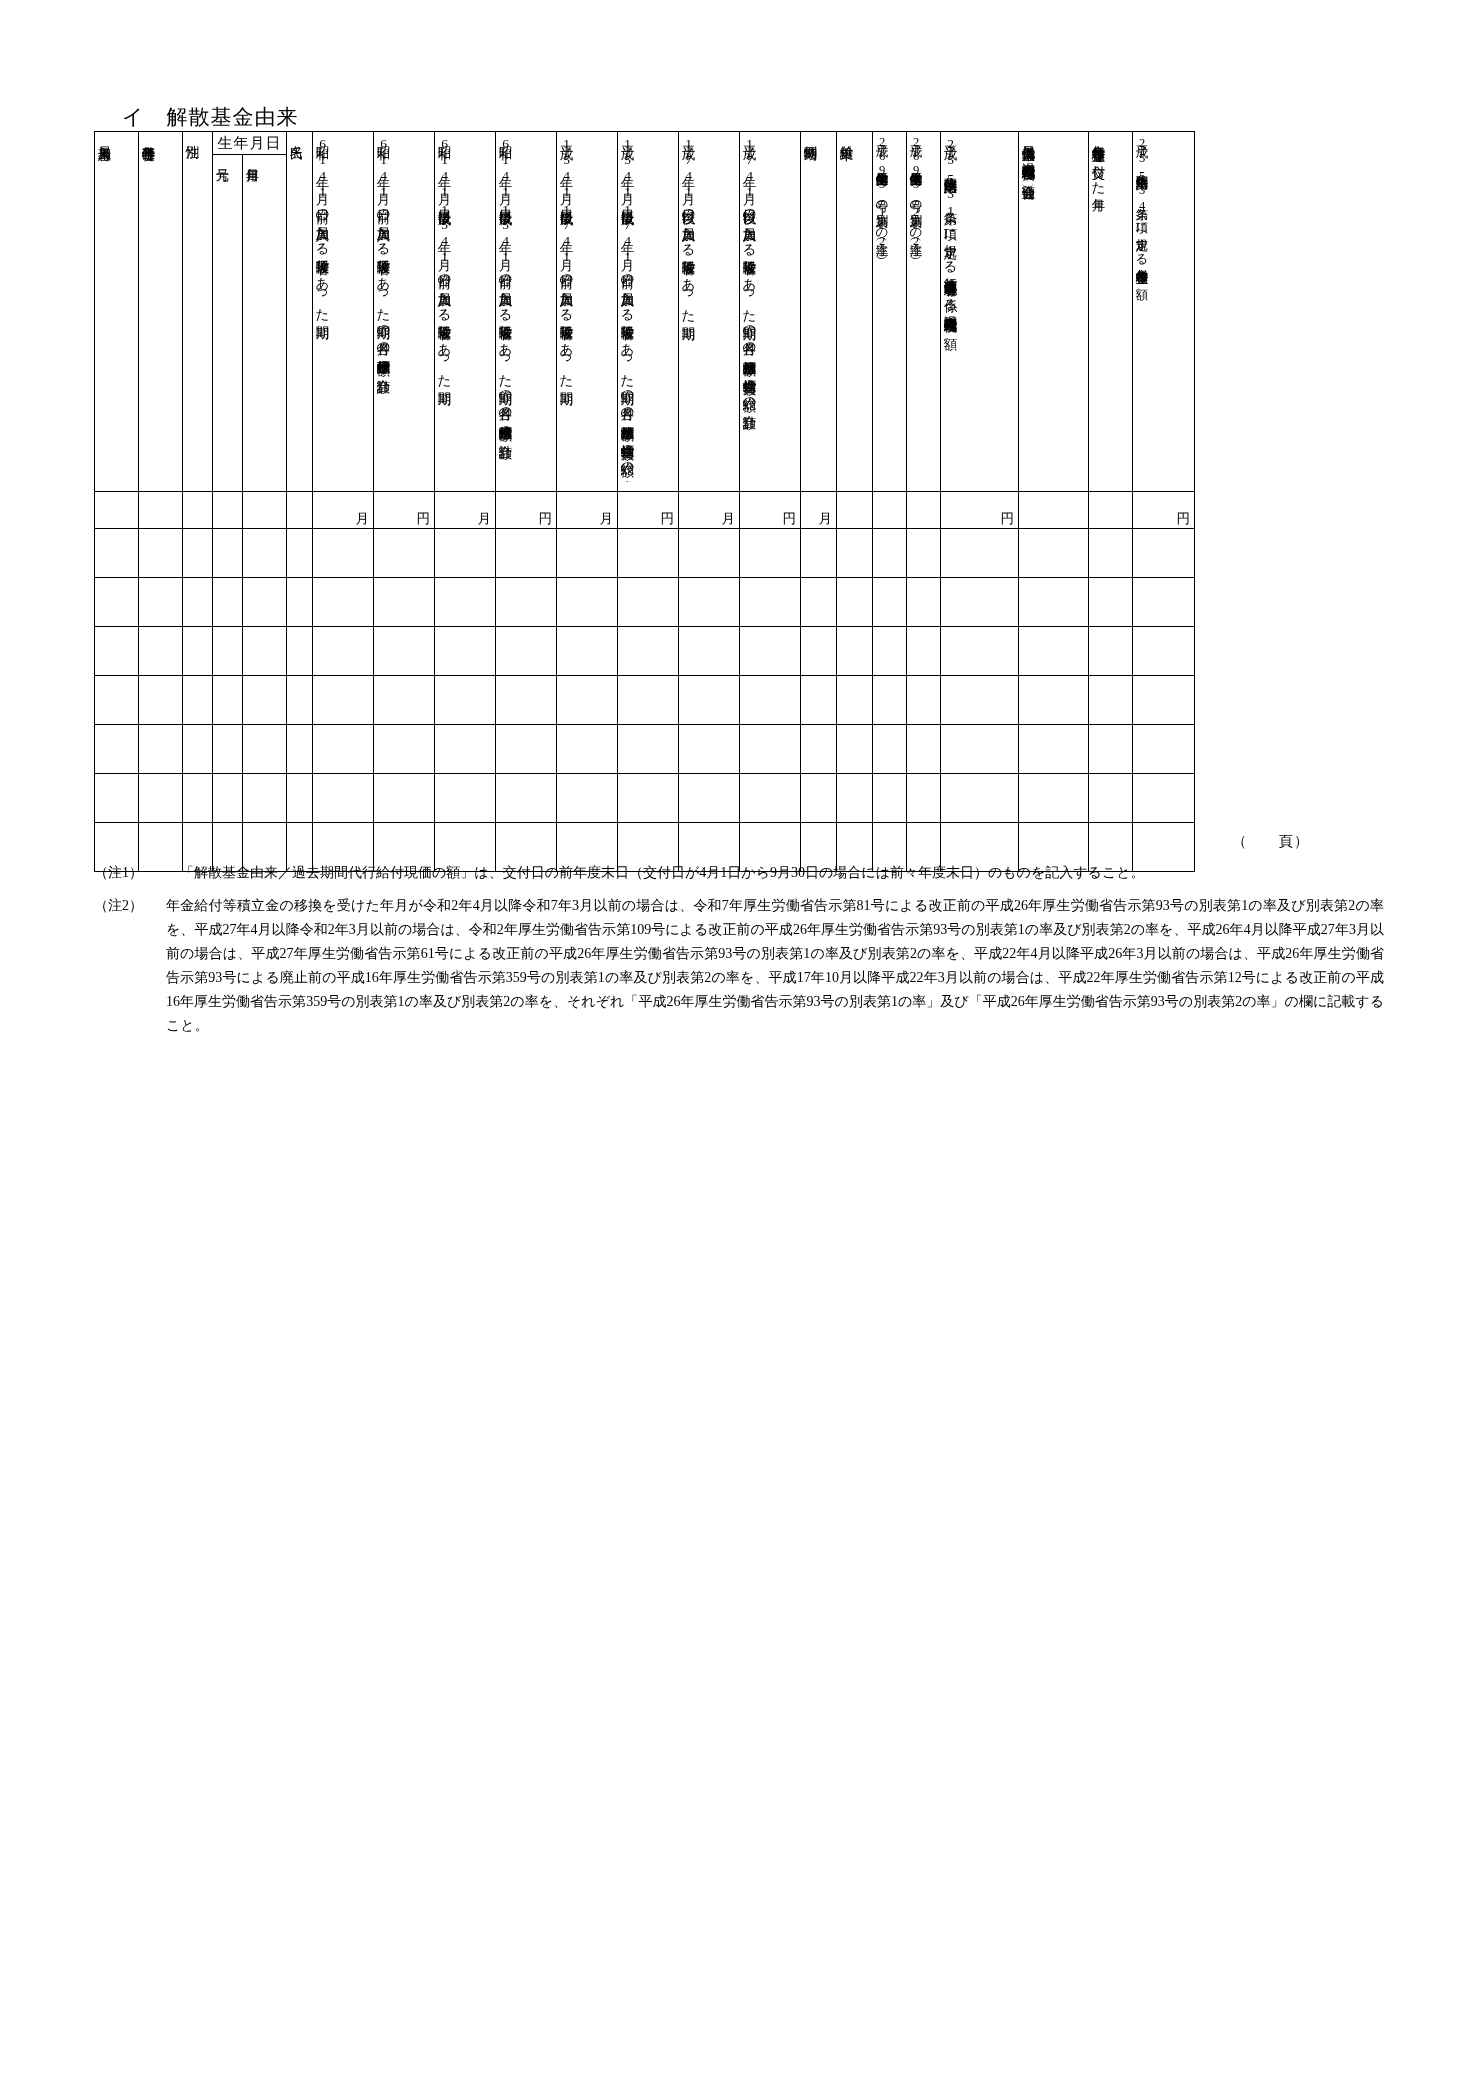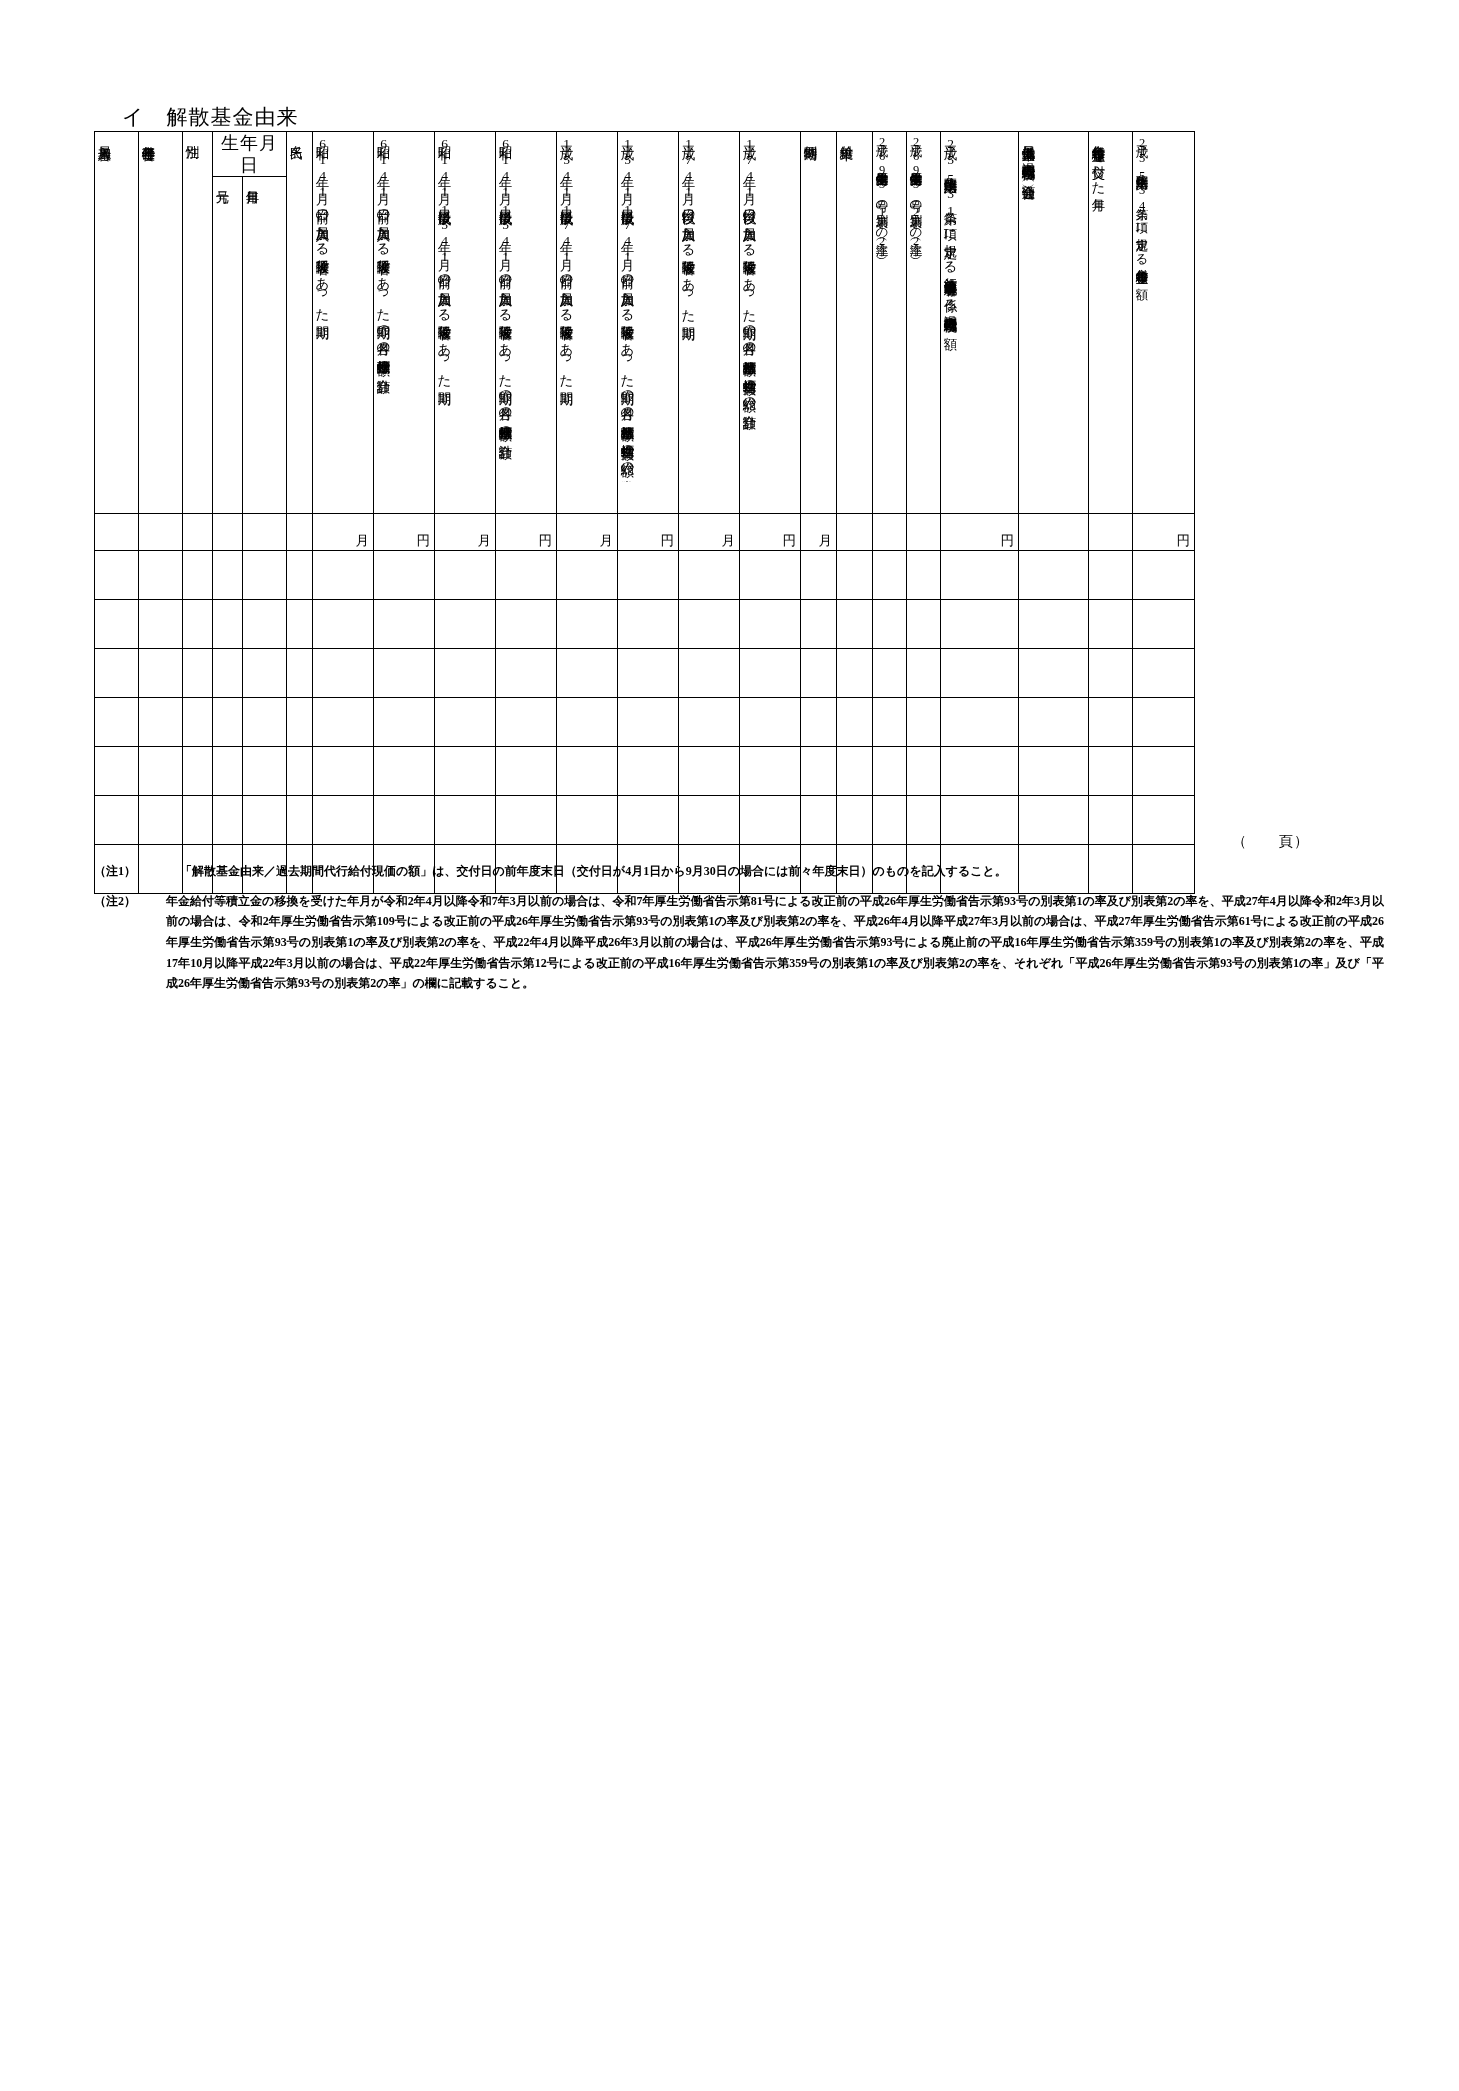--- a/index.html
+++ b/index.html
@@ -72,21 +72,21 @@
     overflow: hidden;
     white-space: normal;
     text-align: left;
   }
   .vtext.sm { font-size: 12.5px; }
   .vtext.narrow { letter-spacing: 0px; }
 
   
   .hhead {
     text-align: center;
-    font-size: 18px;
+    font-size: 15px;
     height: 22px;
     line-height: 22px;
     letter-spacing: 1px;
   }
 
   
   tr.unitrow td {
     height: 36px;
     position: relative;
   }
@@ -110,23 +110,22 @@
     letter-spacing: 1px;
     white-space: nowrap;
   }
 
   
   .notes {
     position: absolute;
     left: 94px;
     top: 861px;
     width: 1290px;
-    font-size: 12px;
+    font-size: 14px;
     line-height: 1.72;
-    font-weight: bold;
   }
   .note {
     display: flex;
     align-items: flex-start;
     margin-bottom: 9px;
   }
   .note-label {
     flex: 0 0 auto;
     width: 72px;
     white-space: nowrap;

